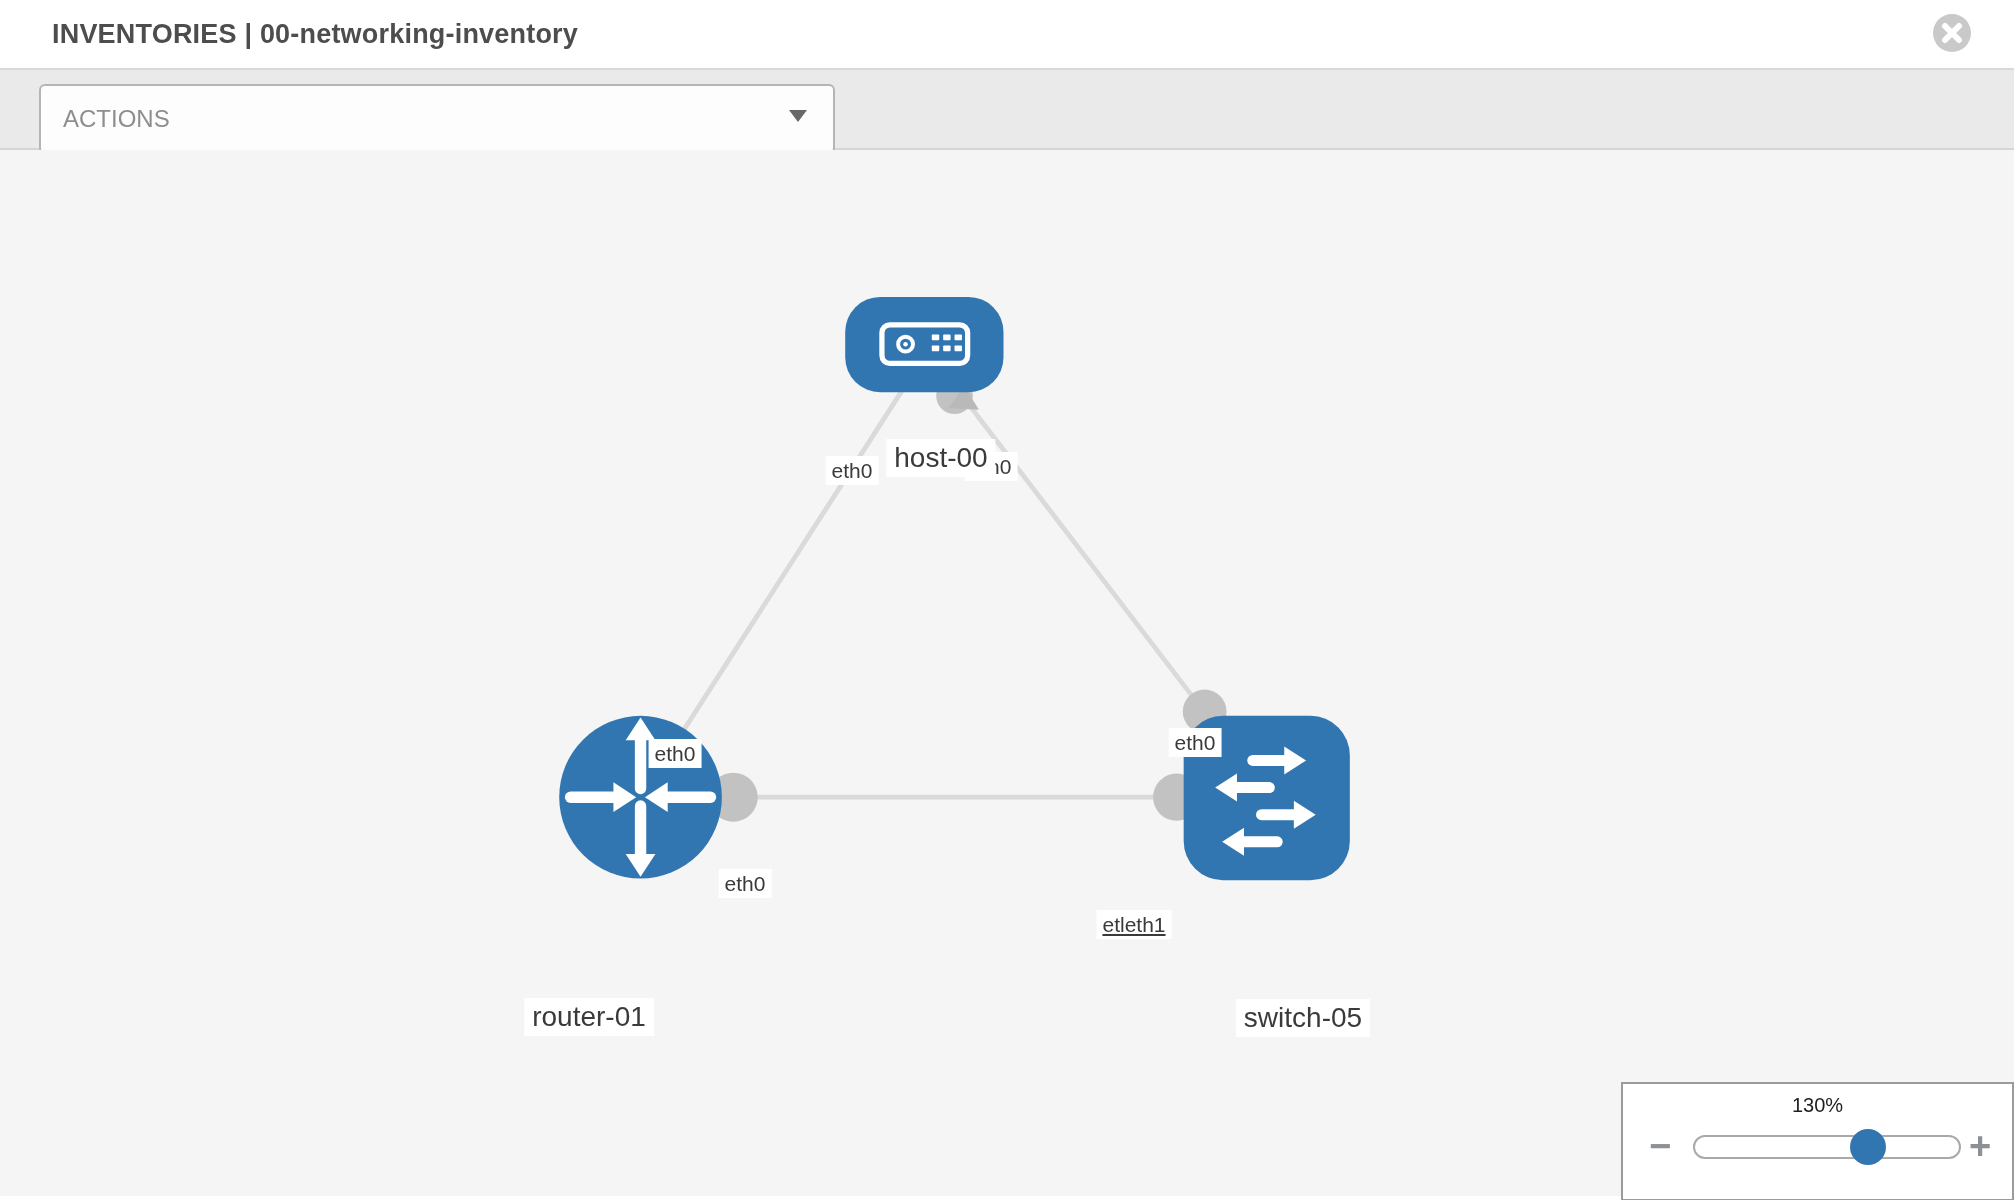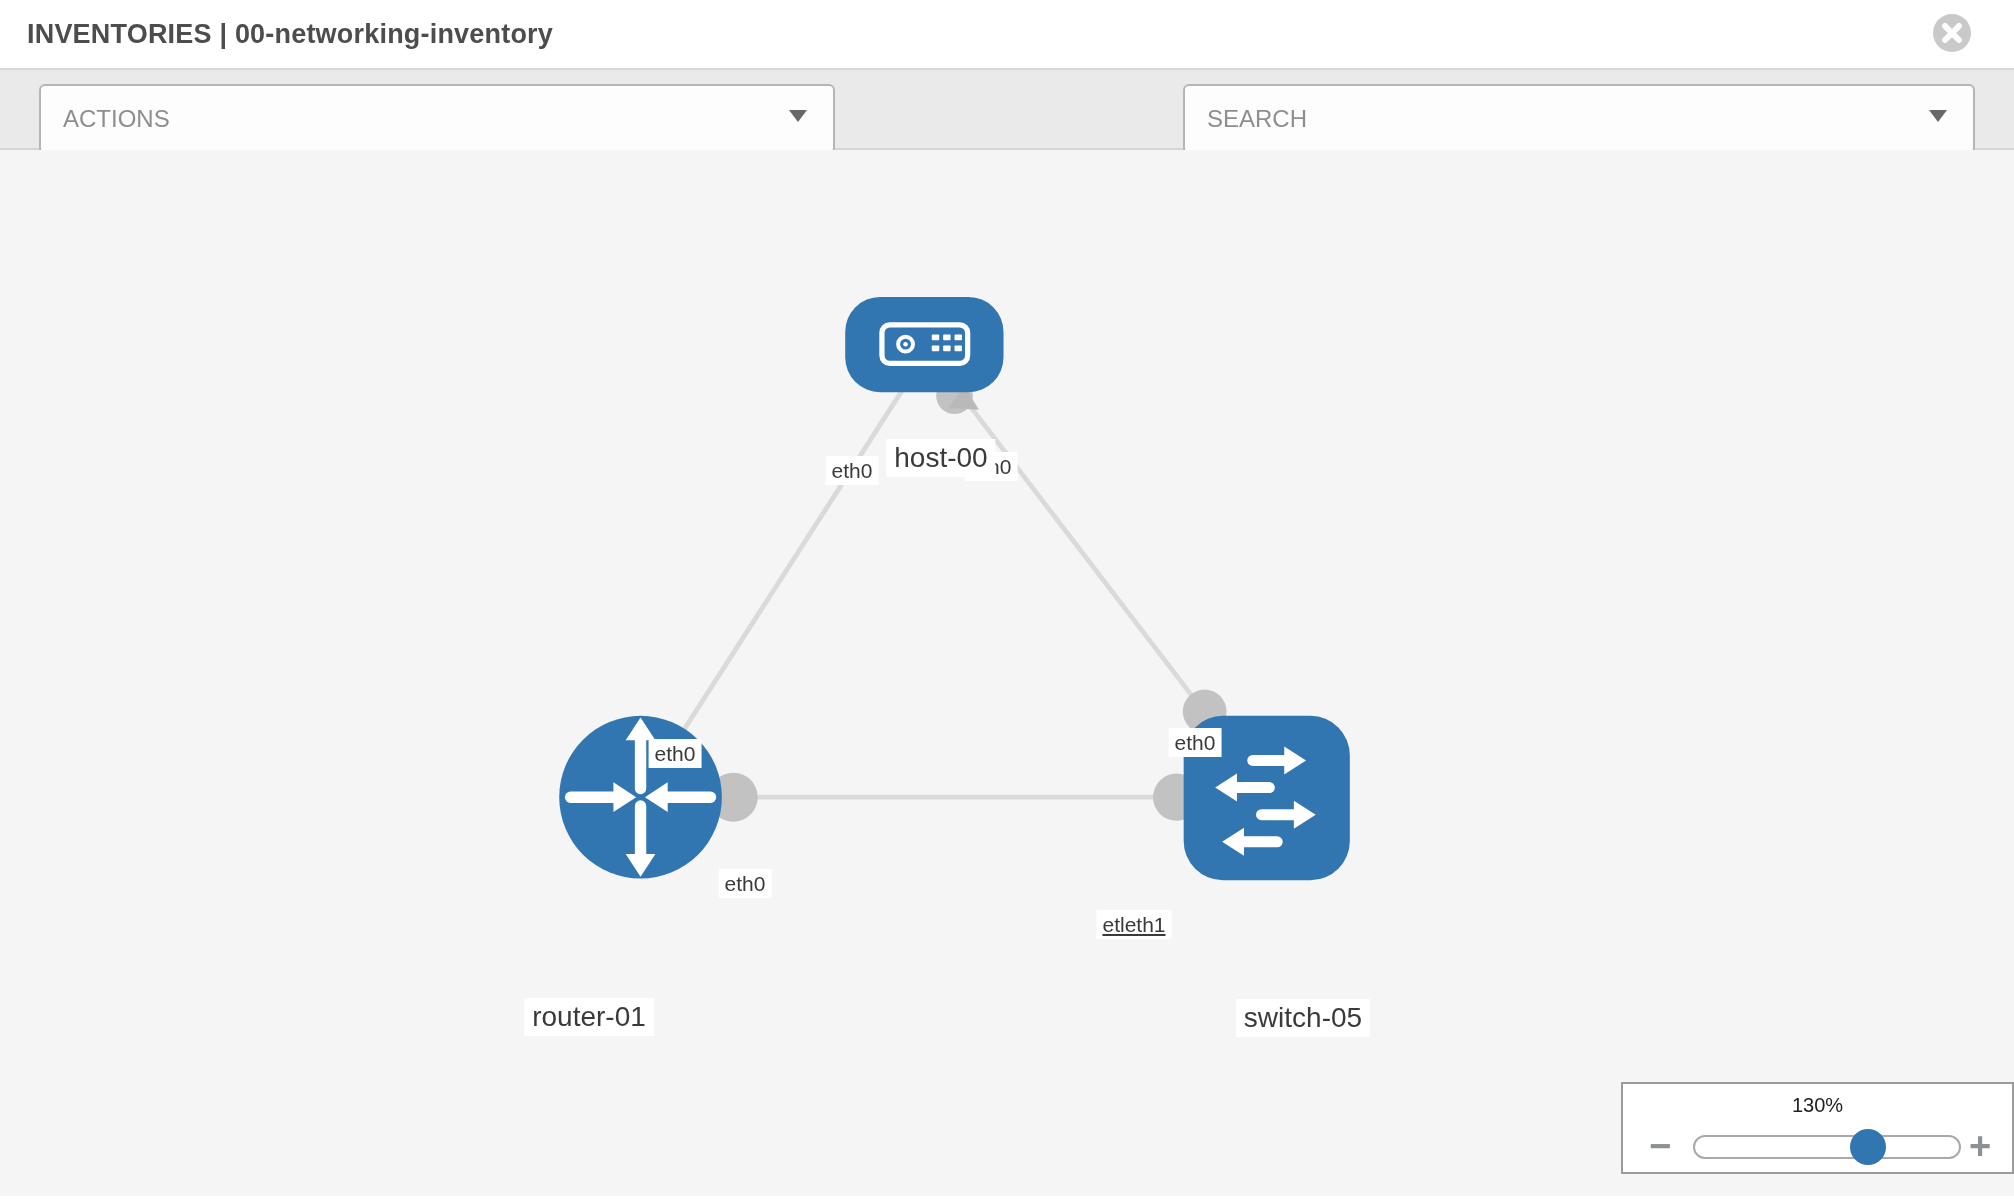--- a/index.html
+++ b/index.html
@@ -3,21 +3,21 @@
 <meta charset="utf-8">
 <style>
   * { margin:0; padding:0; box-sizing:border-box; }
   html,body { width:2014px; height:1200px; overflow:hidden; background:#fff;
     font-family:"Liberation Sans","DejaVu Sans",sans-serif; }
   .app { position:relative; width:2014px; height:1200px; }
 
   
   .header { position:relative; height:70px; background:#fff; border-bottom:2px solid #d9d9d9;
     display:flex; align-items:center; }
-  .header-title { margin-left:27px; font-size:27px; font-weight:700; color:#4d4d4d; letter-spacing:.2px; }
+  .header-title { margin-left:52px; font-size:27px; font-weight:700; color:#4d4d4d; letter-spacing:.2px; }
   .close-btn { position:absolute; right:43px; top:14px; width:38px; height:38px; border:none;
     background:transparent; cursor:pointer; padding:0; }
 
   
   .toolbar { position:relative; height:80px; background:#eaeaea; border-bottom:2px solid #d5d5d5; }
   .select-box { position:absolute; top:14px; height:70px; background:#fdfdfd;
     border:2px solid #b5b5b5; border-radius:6px; display:flex; align-items:center;
     padding:17px 22px; cursor:pointer; }
   .select-box .label { font-size:24px; color:#8e8e8e; }
   .caret { position:absolute; right:26px; top:24px; width:0; height:0;
@@ -32,21 +32,21 @@
 
   
   .canvas { position:relative; width:2014px; height:1046px; background:#f5f5f5; }
   .canvas svg.topology { position:absolute; left:0; top:0; }
 
   .chip { position:absolute; background:#ffffff; color:#3a3a3a; font-size:21px;
     line-height:1.2; padding:2px 6px; transform:translateX(-50%); white-space:nowrap;text-align:center; }
   .node-chip { font-size:28px; padding:2px 8px; }
 
   
-  .zoom-panel { position:absolute; left:1621px; top:1082px; width:393px; height:92px;
+  .zoom-panel { position:absolute; left:1621px; top:1082px; width:393px; height:119px;
     background:#fff; border:2px solid #9b9b9b; }
   .zoom-level { margin-top:10px; text-align:center; font-size:20px; color:#1f1f1f; }
   .zoom-row { position:absolute; left:0; top:44px; width:100%; height:40px; }
   .zoom-minus,.zoom-plus { position:absolute; top:0; border:none; background:transparent;
     color:#8b9196; font-size:38px; font-weight:700; line-height:36px; cursor:pointer; padding:0; }
   .zoom-minus { left:26px; }
   .zoom-plus  { left:346px; }
   .zoom-track { position:absolute; left:70px; top:7px; width:268px; height:24px;
     background:#fff; border:2px solid #a9a9a9; border-radius:13px; cursor:pointer; }
   .zoom-thumb { position:absolute; left:155px; top:-8px; width:36px; height:36px;
@@ -84,24 +84,20 @@
     </button>
 
     <button class="tool-icon-btn key-btn">
       <span>
         <svg width="38" height="38" viewBox="0 0 512 512" style="transform:scaleX(-1)">
           <path fill="#868d94" d="M512 176.001C512 273.203 433.202 352 336 352c-11.22 0-22.19-1.062-32.827-3.069l-24.012 27.014A23.999 23.999 0 0 1 261.223 384H224v40c0 13.255-10.745 24-24 24h-40v40c0 13.255-10.745 24-24 24H24c-13.255 0-24-10.745-24-24v-78.059c0-6.365 2.529-12.47 7.029-16.971l161.802-161.802C166.885 223.38 160 200.656 160 176 160 78.798 238.797.001 335.999 0 433.488-.001 512 78.511 512 176.001zM336 128c0 26.51 21.49 48 48 48s48-21.49 48-48-21.49-48-48-48-48 21.49-48 48z"></path>
         </svg>
       </span>
     </button>
 
-    <div class="select-box search-box">
-      <span class="label">SEARCH</span>
-      <span class="caret"></span>
-    </div>
   </div>
 
   <div class="canvas">
     <svg class="topology" width="2014" height="1046" viewBox="0 150 2014 1196">
 
       <line x1="588" y1="890" x2="898" y2="408" stroke="#dadada" stroke-width="5.5"></line>
       <line x1="938" y1="408" x2="1233" y2="793" stroke="#dadada" stroke-width="5.5"></line>
       <line x1="588" y1="890" x2="1233" y2="890" stroke="#dadada" stroke-width="5.5"></line>
 
       <circle cx="947" cy="431" r="21" fill="#c2c2c2"></circle>

